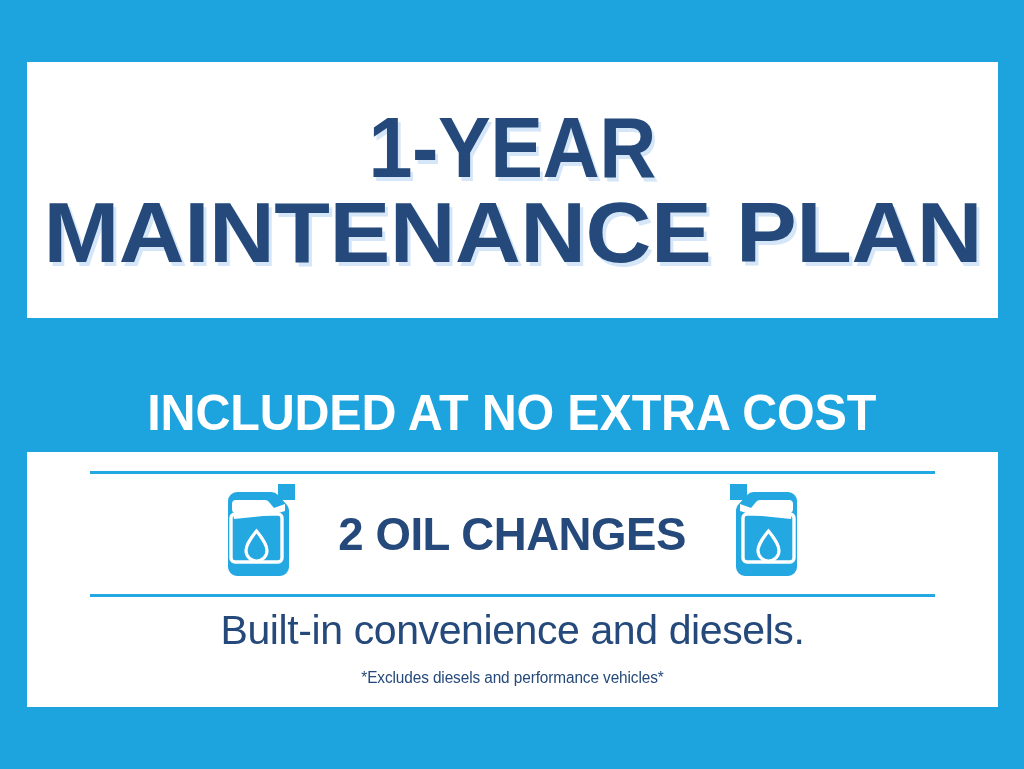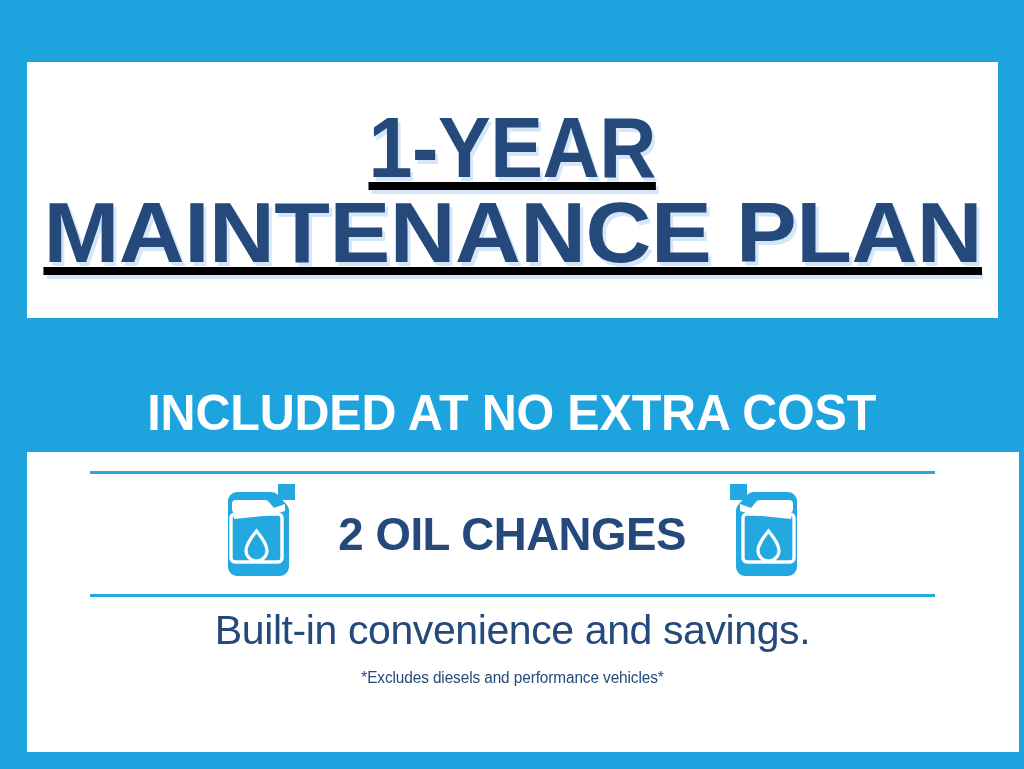--- a/index.html
+++ b/index.html
@@ -23,21 +23,20 @@
     position: absolute;
     left: 27px;
     top: 62px;
     width: 971px;
     height: 256px;
     background: #ffffff;
     display: flex;
     flex-direction: column;
     align-items: center;
     justify-content: center;
-    text-decoration: underline;
   }
 
   .headline {
     color: #24497a;
     font-weight: 700;
     font-stretch: condensed;
     letter-spacing: -0.5px;
     line-height: 0.92;
     text-align: center;
     white-space: nowrap;
@@ -76,23 +75,22 @@
     white-space: nowrap;
     transform: scaleX(0.97);
   }
 
   
   .detail-card {
     position: absolute;
     left: 27px;
     top: 452px;
     width: 971px;
-    height: 300px;
+    height: 255px;
     background: #ffffff;
-    padding-left: 21px;
   }
 
   .rule {
     position: absolute;
     left: 63px;
     width: 845px;
     height: 3px;
     background: #23a8e2;
   }
   .rule-top { top: 19px; }
@@ -205,19 +203,19 @@
           <path d="M12 32 L50 28 L64 23 L64 30 L51 34 L13 38 Z" fill="#ffffff"></path>
           <path d="M35.5 50 C35.5 50 25 62.5 25 69.5 a10.5 10.5 0 0 0 21 0
                    C46 62.5 35.5 50 35.5 50 Z" fill="none" stroke="#ffffff" stroke-width="3.2"></path>
         </svg>
       </span>
 
     </div>
 
     <div class="rule rule-bottom"></div>
 
-    <div class="tagline">Built-in convenience and savings.</div>
+    <div class="tagline">Built-in convenience and diesels.</div>
 
     <div class="disclaimer">*Excludes diesels and performance vehicles*</div>
 
   </div>
 
 </div>
 
 </body></html>

